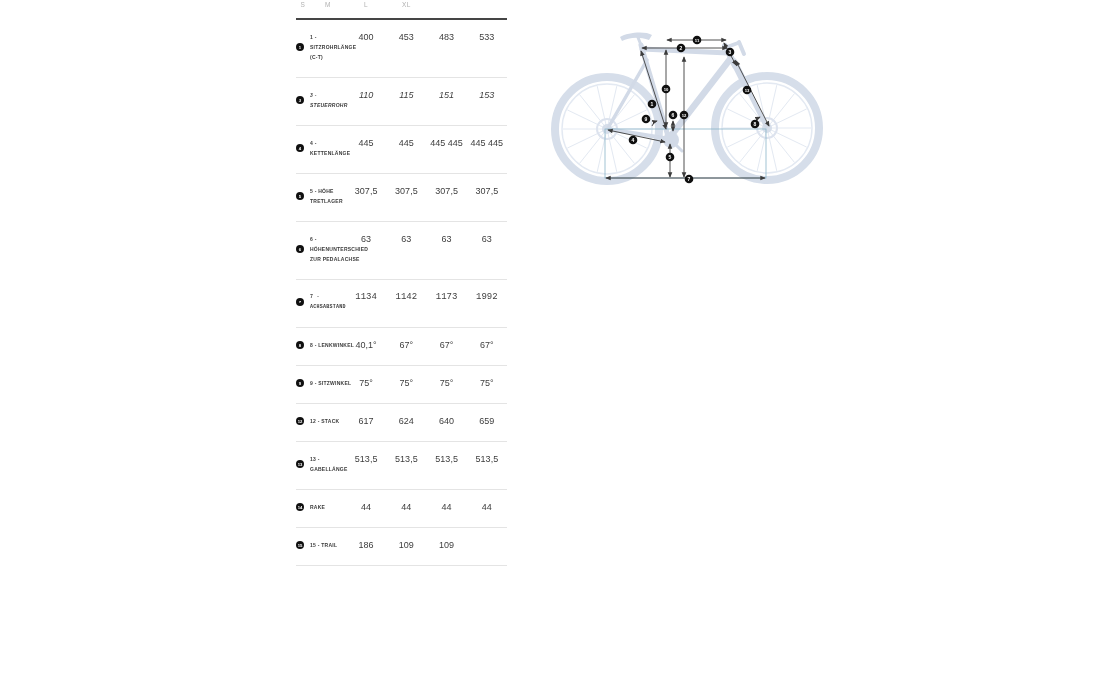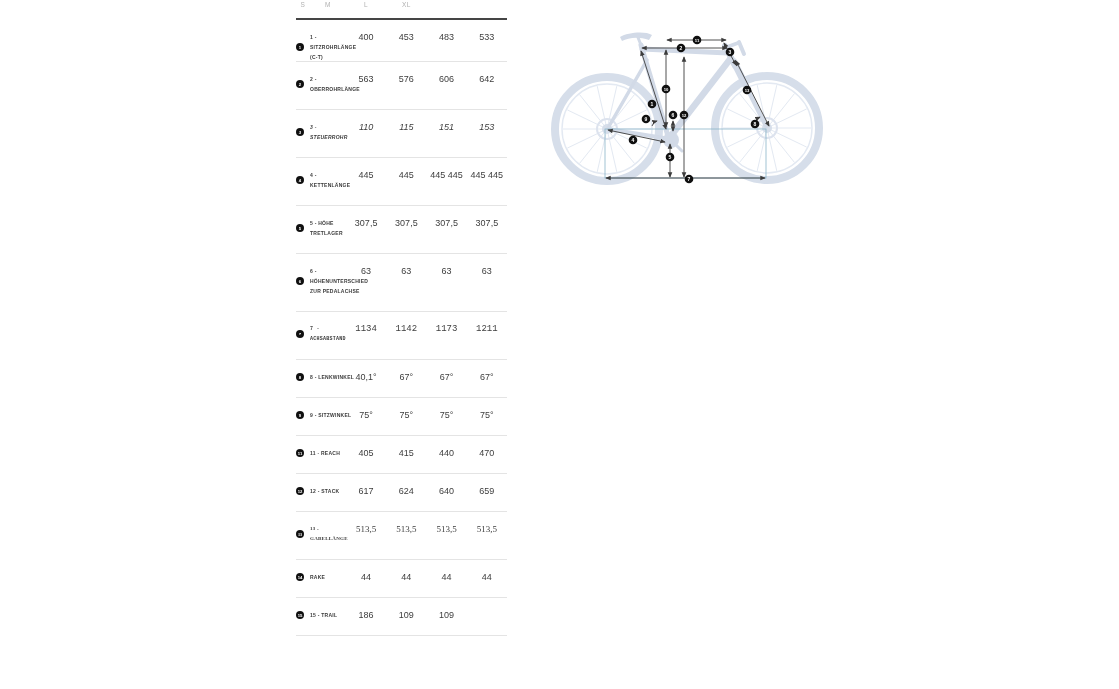--- a/index.html
+++ b/index.html
@@ -53,48 +53,35 @@
 <div class="geo-table">
   <div class="geo-header">
     <span></span>
       <span></span>
     <span class="col-letter">S</span>
     <span class="col-letter">M</span>
     <span class="col-letter">L</span>
     <span class="col-letter">XL</span>
   </div>
   <div id="rows-host">
-  <div class="geo-row" style="height: 42px;">
+  <div class="geo-row" style="height: 58px;">
     <div class="badge-wrap">
       <span class="row-badge">1</span>
     </div>
     <div class="row-label">
           <div>1 -</div>
           <div>SITZROHRLÄNGE</div>
           <div>(C-T)</div>
         </div>
     <div class="geo-cell">400</div>
     <div class="geo-cell">453</div>
     <div class="geo-cell">483</div>
     <div class="geo-cell">533</div>
   </div>
 
-  <div class="geo-row" style="height: 48px;">
-    <div class="badge-wrap">
-      <span class="row-badge">2</span>
-    </div>
-    <div class="row-label">
-          <div>2 -</div>
-          <div>OBERROHRLÄNGE</div>
-        </div>
-    <div class="geo-cell">563</div>
-    <div class="geo-cell">576</div>
-    <div class="geo-cell">606</div>
-    <div class="geo-cell">642</div>
-  </div>
 
   <div class="geo-row" style="height: 48px; font-style: italic;">
     <div class="badge-wrap">
       <span class="row-badge">3</span>
     </div>
     <div class="row-label">
           <div>3 -</div>
           <div>STEUERROHR</div>
         </div>
     <div class="geo-cell">110</div>
@@ -150,21 +137,21 @@
     <div class="badge-wrap">
       <span class="row-badge">7</span>
     </div>
     <div class="row-label">
           <div>7 -</div>
           <div>ACHSABSTAND</div>
         </div>
     <div class="geo-cell">1134</div>
     <div class="geo-cell">1142</div>
     <div class="geo-cell">1173</div>
-    <div class="geo-cell">1211</div>
+    <div class="geo-cell">1992</div>
   </div>
 
   <div class="geo-row" style="height: 38px;">
     <div class="badge-wrap">
       <span class="row-badge">8</span>
     </div>
     <div class="row-label">
           <div>8 - LENKWINKEL</div>
         </div>
     <div class="geo-cell">40,1°</div>
@@ -180,47 +167,35 @@
     <div class="row-label">
           <div>9 - SITZWINKEL</div>
         </div>
     <div class="geo-cell">75°</div>
     <div class="geo-cell">75°</div>
     <div class="geo-cell">75°</div>
     <div class="geo-cell">75°</div>
   </div>
 
 
-  <div class="geo-row" style="height: 38px;">
-    <div class="badge-wrap">
-      <span class="row-badge">11</span>
-    </div>
-    <div class="row-label">
-          <div>11 - REACH</div>
-        </div>
-    <div class="geo-cell">405</div>
-    <div class="geo-cell">415</div>
-    <div class="geo-cell">440</div>
-    <div class="geo-cell">470</div>
-  </div>
 
   <div class="geo-row" style="height: 38px;">
     <div class="badge-wrap">
       <span class="row-badge">12</span>
     </div>
     <div class="row-label">
           <div>12 - STACK</div>
         </div>
     <div class="geo-cell">617</div>
     <div class="geo-cell">624</div>
     <div class="geo-cell">640</div>
     <div class="geo-cell">659</div>
   </div>
 
-  <div class="geo-row" style="height: 48px; font-family: Liberation Serif, serif;">
+  <div class="geo-row" style="height: 48px;">
     <div class="badge-wrap">
       <span class="row-badge">13</span>
     </div>
     <div class="row-label">
           <div>13 -</div>
           <div>GABELLÄNGE</div>
         </div>
     <div class="geo-cell">513,5</div>
     <div class="geo-cell">513,5</div>
     <div class="geo-cell">513,5</div>

